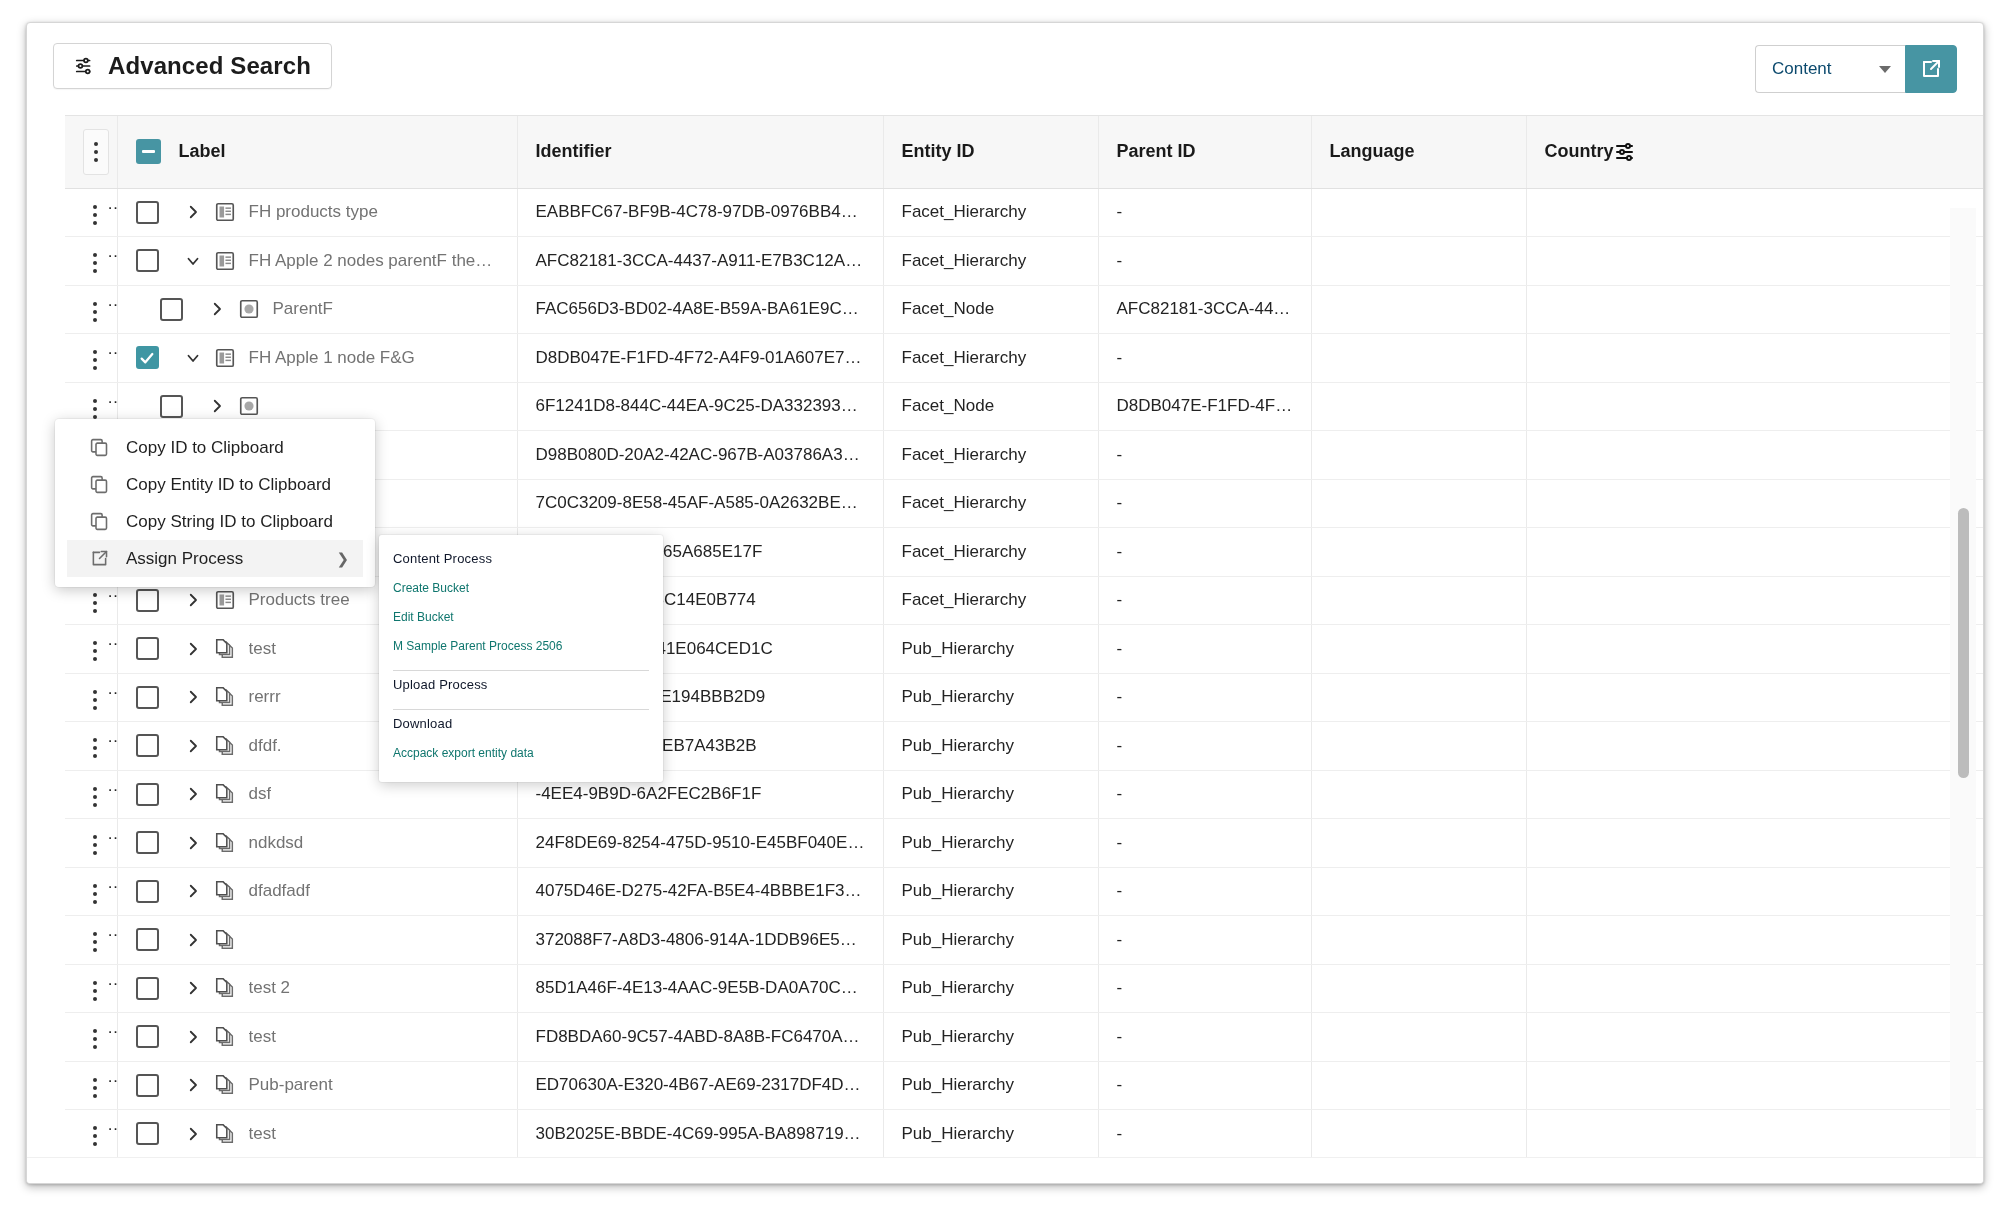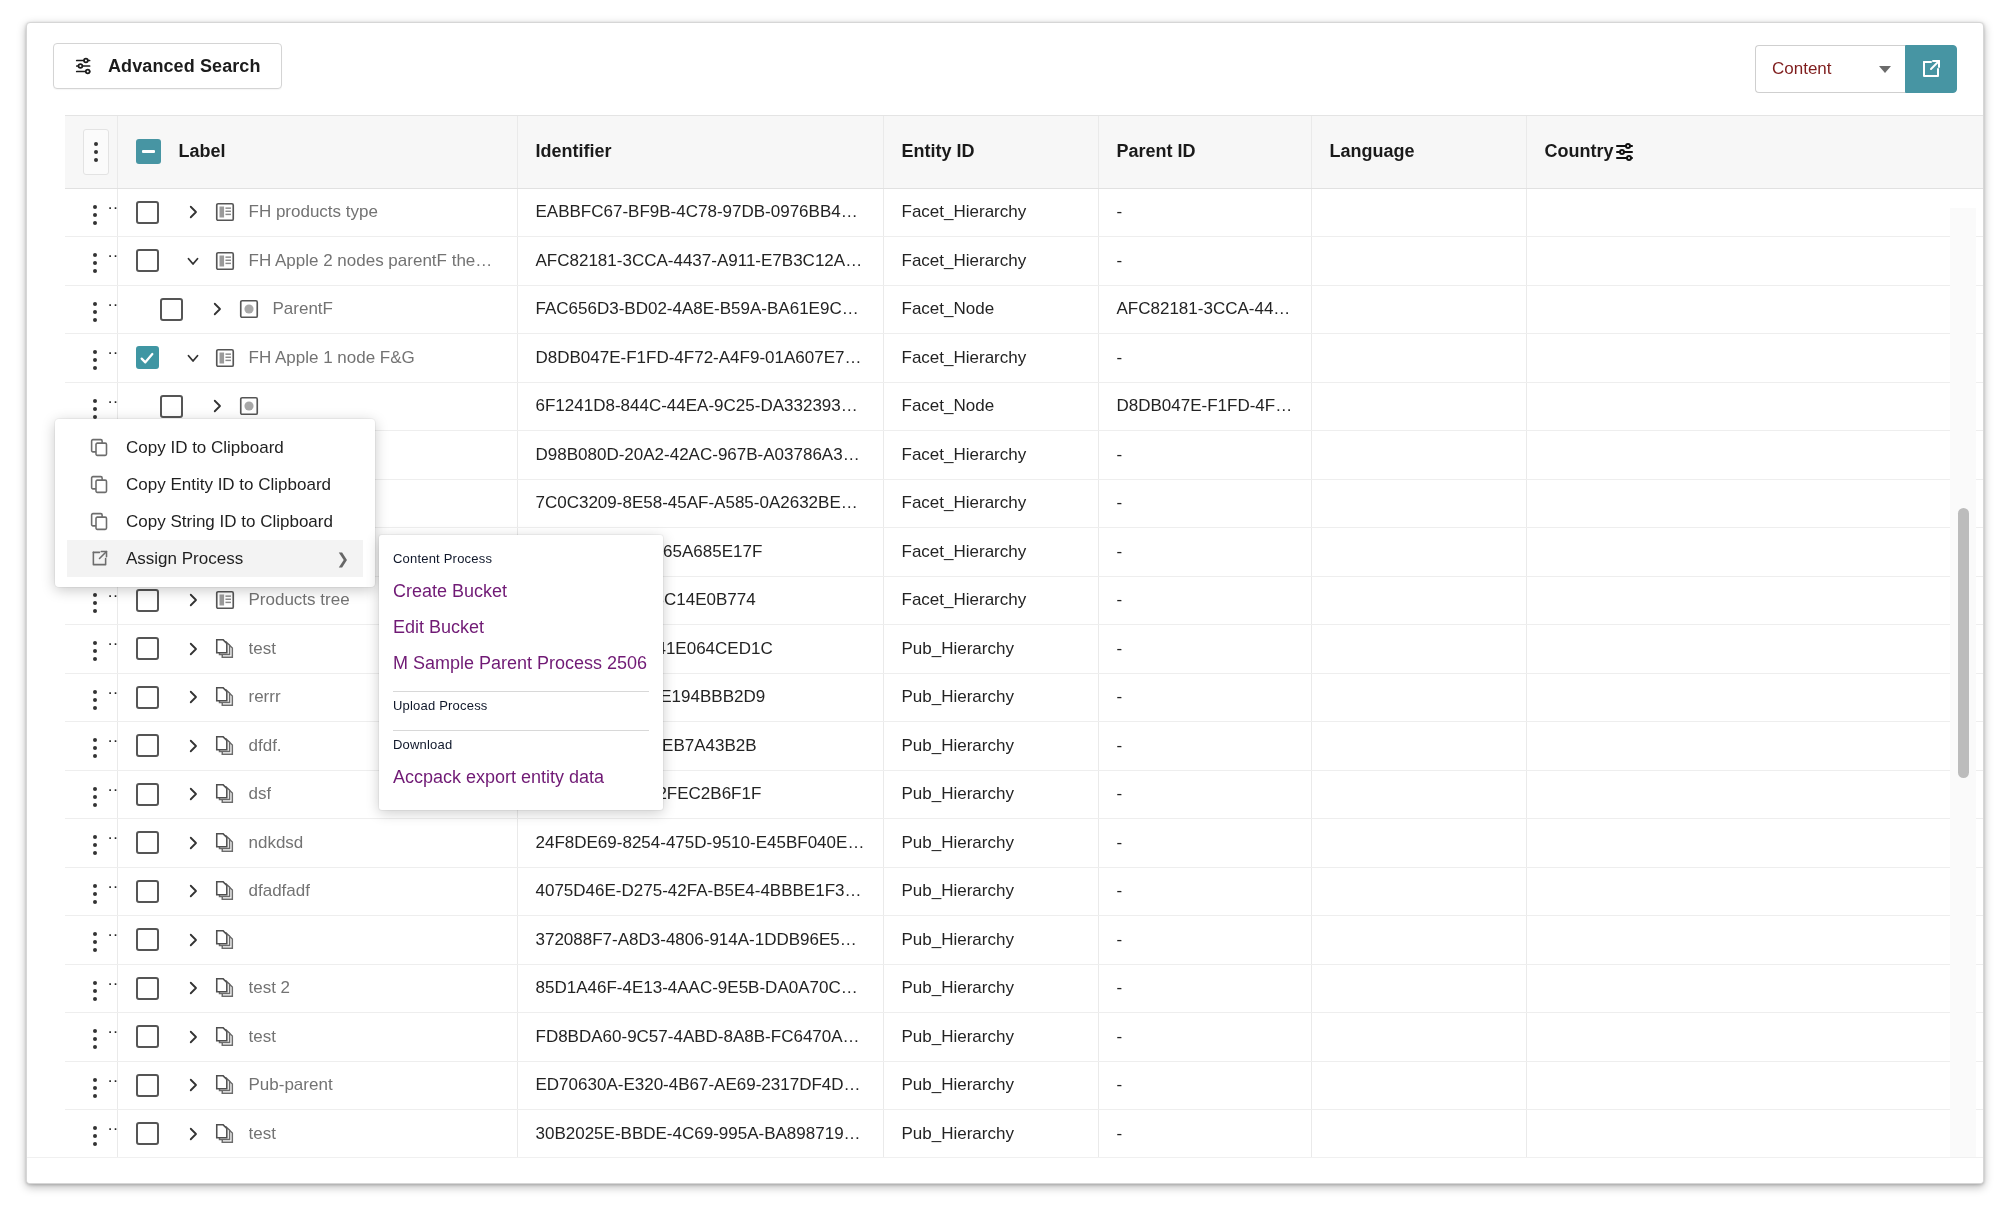--- a/index.html
+++ b/index.html
@@ -38,39 +38,39 @@
     display: flex; align-items: center; gap: 12px;
     height: 46px;
     padding: 0 20px;
     background: #ffffff;
     border: 1px solid #d4d4d4;
     border-radius: 4px;
     cursor: pointer;
     box-shadow: 0 1px 1px rgba(0,0,0,0.04);
   }
   .adv-search span.lbl {
-    font-size: 18px; font-weight: 700; color: #1c1c1c; letter-spacing: .1px;
+    font-size: 24px; font-weight: 700; color: #1c1c1c; letter-spacing: .1px;
     white-space: nowrap;
   }
   .right-controls {
     position: absolute;
     right: 26px; top: 22px;
     display: flex; align-items: stretch;
   }
   .select-box {
     display: flex; align-items: center; justify-content: space-between;
     width: 150px; height: 48px;
     padding: 0 14px 0 16px;
     background: #ffffff;
     border: 1px solid #cfcfcf;
     border-right: none;
     border-radius: 4px 0 0 4px;
     cursor: pointer;
   }
-  .select-box .val { font-size: 17px; color: #7f1d1d; }
+  .select-box .val { font-size: 17px; color: #0c4a6e; }
   .caret {
     width: 0; height: 0;
     border-left: 6px solid transparent;
     border-right: 6px solid transparent;
     border-top: 7px solid #6b6b6b;
   }
   .ext-btn {
     display: flex; align-items: center; justify-content: center;
     width: 52px; height: 48px;
     background: #4795a3;
@@ -207,21 +207,21 @@
     box-shadow: 0 3px 14px rgba(0,0,0,0.2), 0 0 0 1px rgba(0,0,0,0.04);
     padding: 12px 0 14px 0;
     z-index: 45;
   }
   .sub-group {
     font-size: 13px; color: #0f172a;
     padding: 4px 0 8px 14px;
     letter-spacing: .2px;
   }
   .sub-item {
-    font-size: 18px; color: #701a75;
+    font-size: 12px; color: #0f766e;
     padding: 7px 14px 8px 14px;
     cursor: pointer;
     white-space: nowrap;
   }
   .sub-sep { height: 1px; background: #d8d8d8; margin: 9px 14px 2px 14px; }
 
   
   .vscroll {
     position: absolute;
     right: 7px; top: 92px;

